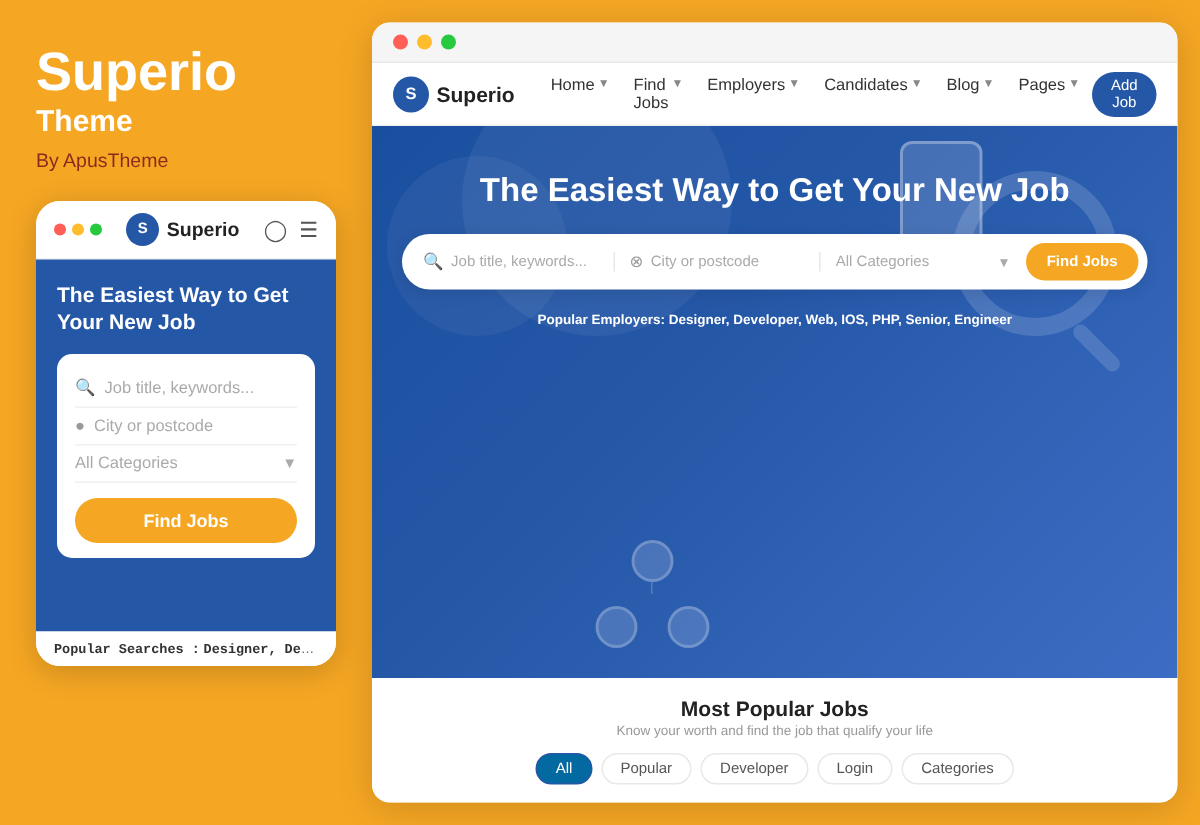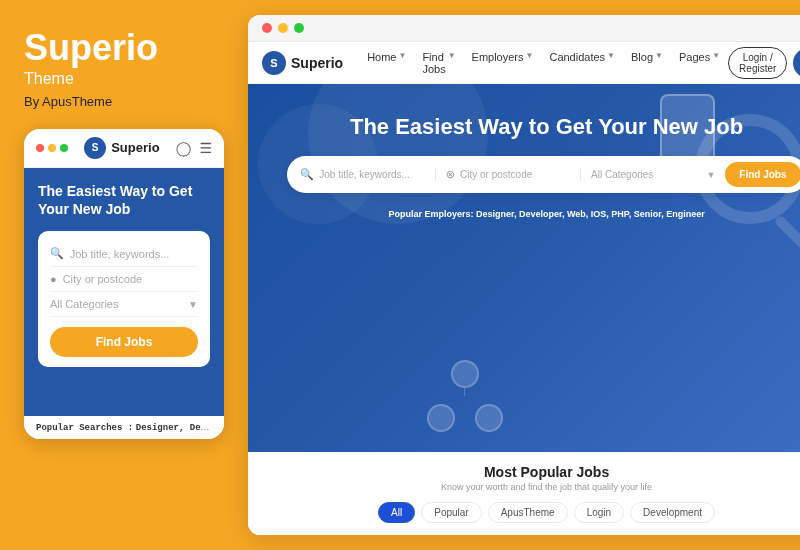--- a/index.html
+++ b/index.html
@@ -21,28 +21,28 @@
       flex-direction: column;
       flex-shrink: 0;
     }
     .brand-title {
       font-size: 36px;
       font-weight: 800;
       color: #fff;
       line-height: 1.1;
     }
     .brand-subtitle {
-      font-size: 16px;
-      font-weight: 400;
+      font-size: 20px;
+      font-weight: 700;
       color: #fff;
       margin-top: 2px;
     }
     .brand-by {
       font-size: 13px;
-      color: #0f172a;
+      color: #7f1d1d;
       margin-top: 6px;
       opacity: 0.9;
     }
 
     
     .mobile-mockup {
       margin-top: 20px;
       background: #fff;
       border-radius: 16px;
       padding: 0;
@@ -485,21 +485,21 @@
     }
     .filter-tab {
       border: 1px solid #e8e8e8;
       border-radius: 16px;
       padding: 4px 12px;
       font-size: 10px;
       color: #555;
       cursor: pointer;
     }
     .filter-tab.active {
-      background: #1d4ed8;
+      background: #0369a1;
       color: #fff;
       border-color: #2557a7;
     }
   </style>
 </head>
 <body>
 
 <div class="left-panel">
   <div>
     <div class="brand-title">Superio</div>
@@ -567,21 +567,20 @@
       </div>
       <div class="desktop-nav-links">
         <div class="desktop-nav-link">Home <span class="chevron">▼</span></div>
         <div class="desktop-nav-link">Find Jobs <span class="chevron">▼</span></div>
         <div class="desktop-nav-link">Employers <span class="chevron">▼</span></div>
         <div class="desktop-nav-link">Candidates <span class="chevron">▼</span></div>
         <div class="desktop-nav-link">Blog <span class="chevron">▼</span></div>
         <div class="desktop-nav-link">Pages <span class="chevron">▼</span></div>
       </div>
       <div class="desktop-nav-buttons">
-        <button class="nav-btn-login">Login / Register</button>
         <button class="nav-btn-add">Add Job</button>
       </div>
     </div>
 
     <div class="desktop-hero">
 
       <div class="desktop-hero-bg-circle1"></div>
       <div class="desktop-hero-bg-circle2"></div>
       <div class="desktop-hero-phone"></div>
       <div class="desktop-hero-magnifier"></div>
@@ -620,20 +619,20 @@
         </div>
       </div>
     </div>
 
     <div class="desktop-bottom">
       <div class="desktop-bottom-title">Most Popular Jobs</div>
       <div class="desktop-bottom-subtitle">Know your worth and find the job that qualify your life</div>
       <div class="desktop-filter-tabs">
         <div class="filter-tab active">All</div>
         <div class="filter-tab">Popular</div>
-        <div class="filter-tab">ApusTheme</div>
+        <div class="filter-tab">Developer</div>
         <div class="filter-tab">Login</div>
-        <div class="filter-tab">Development</div>
+        <div class="filter-tab">Categories</div>
       </div>
     </div>
 
   </div>
 </div>
 
 </body></html>

